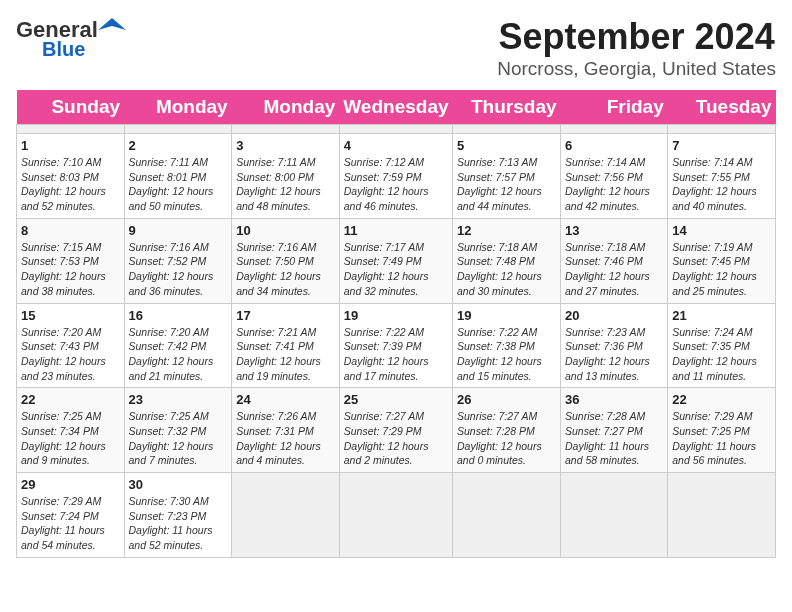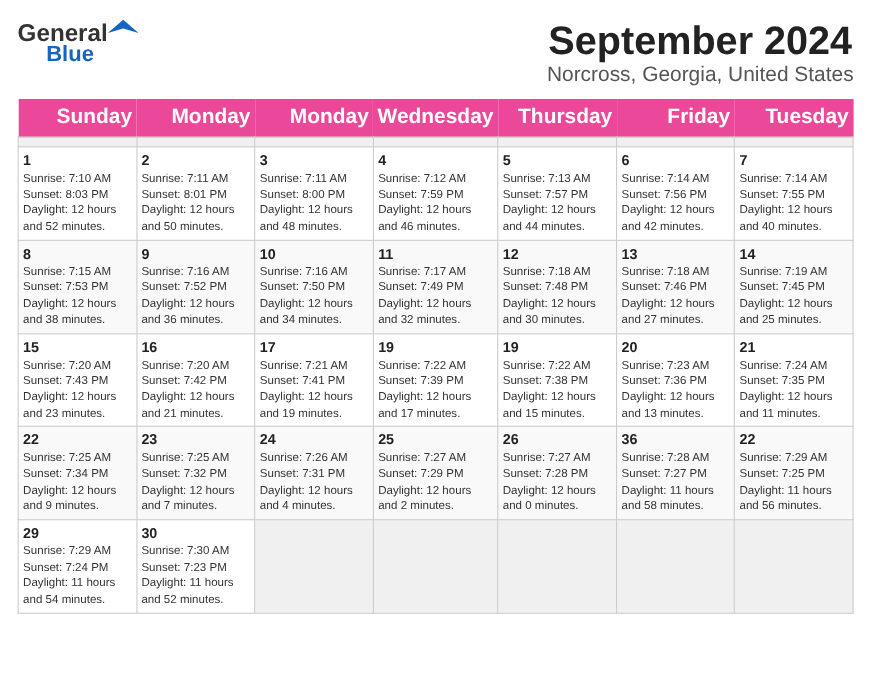--- a/index.html
+++ b/index.html
@@ -62,20 +62,21 @@
       font-size: 13px;
       font-weight: bold;
       color: #222;
       display: block;
       margin-bottom: 2px;
     }
     .day-detail {
       color: #333;
       font-size: 10.5px;
       line-height: 1.4;
+      font-style: italic;
     }
     .empty-cell {
       background: #f0f0f0 !important;
     }
   </style>
 </head>
 <body>
 
 <div class="header-area">
   <div class="logo">

